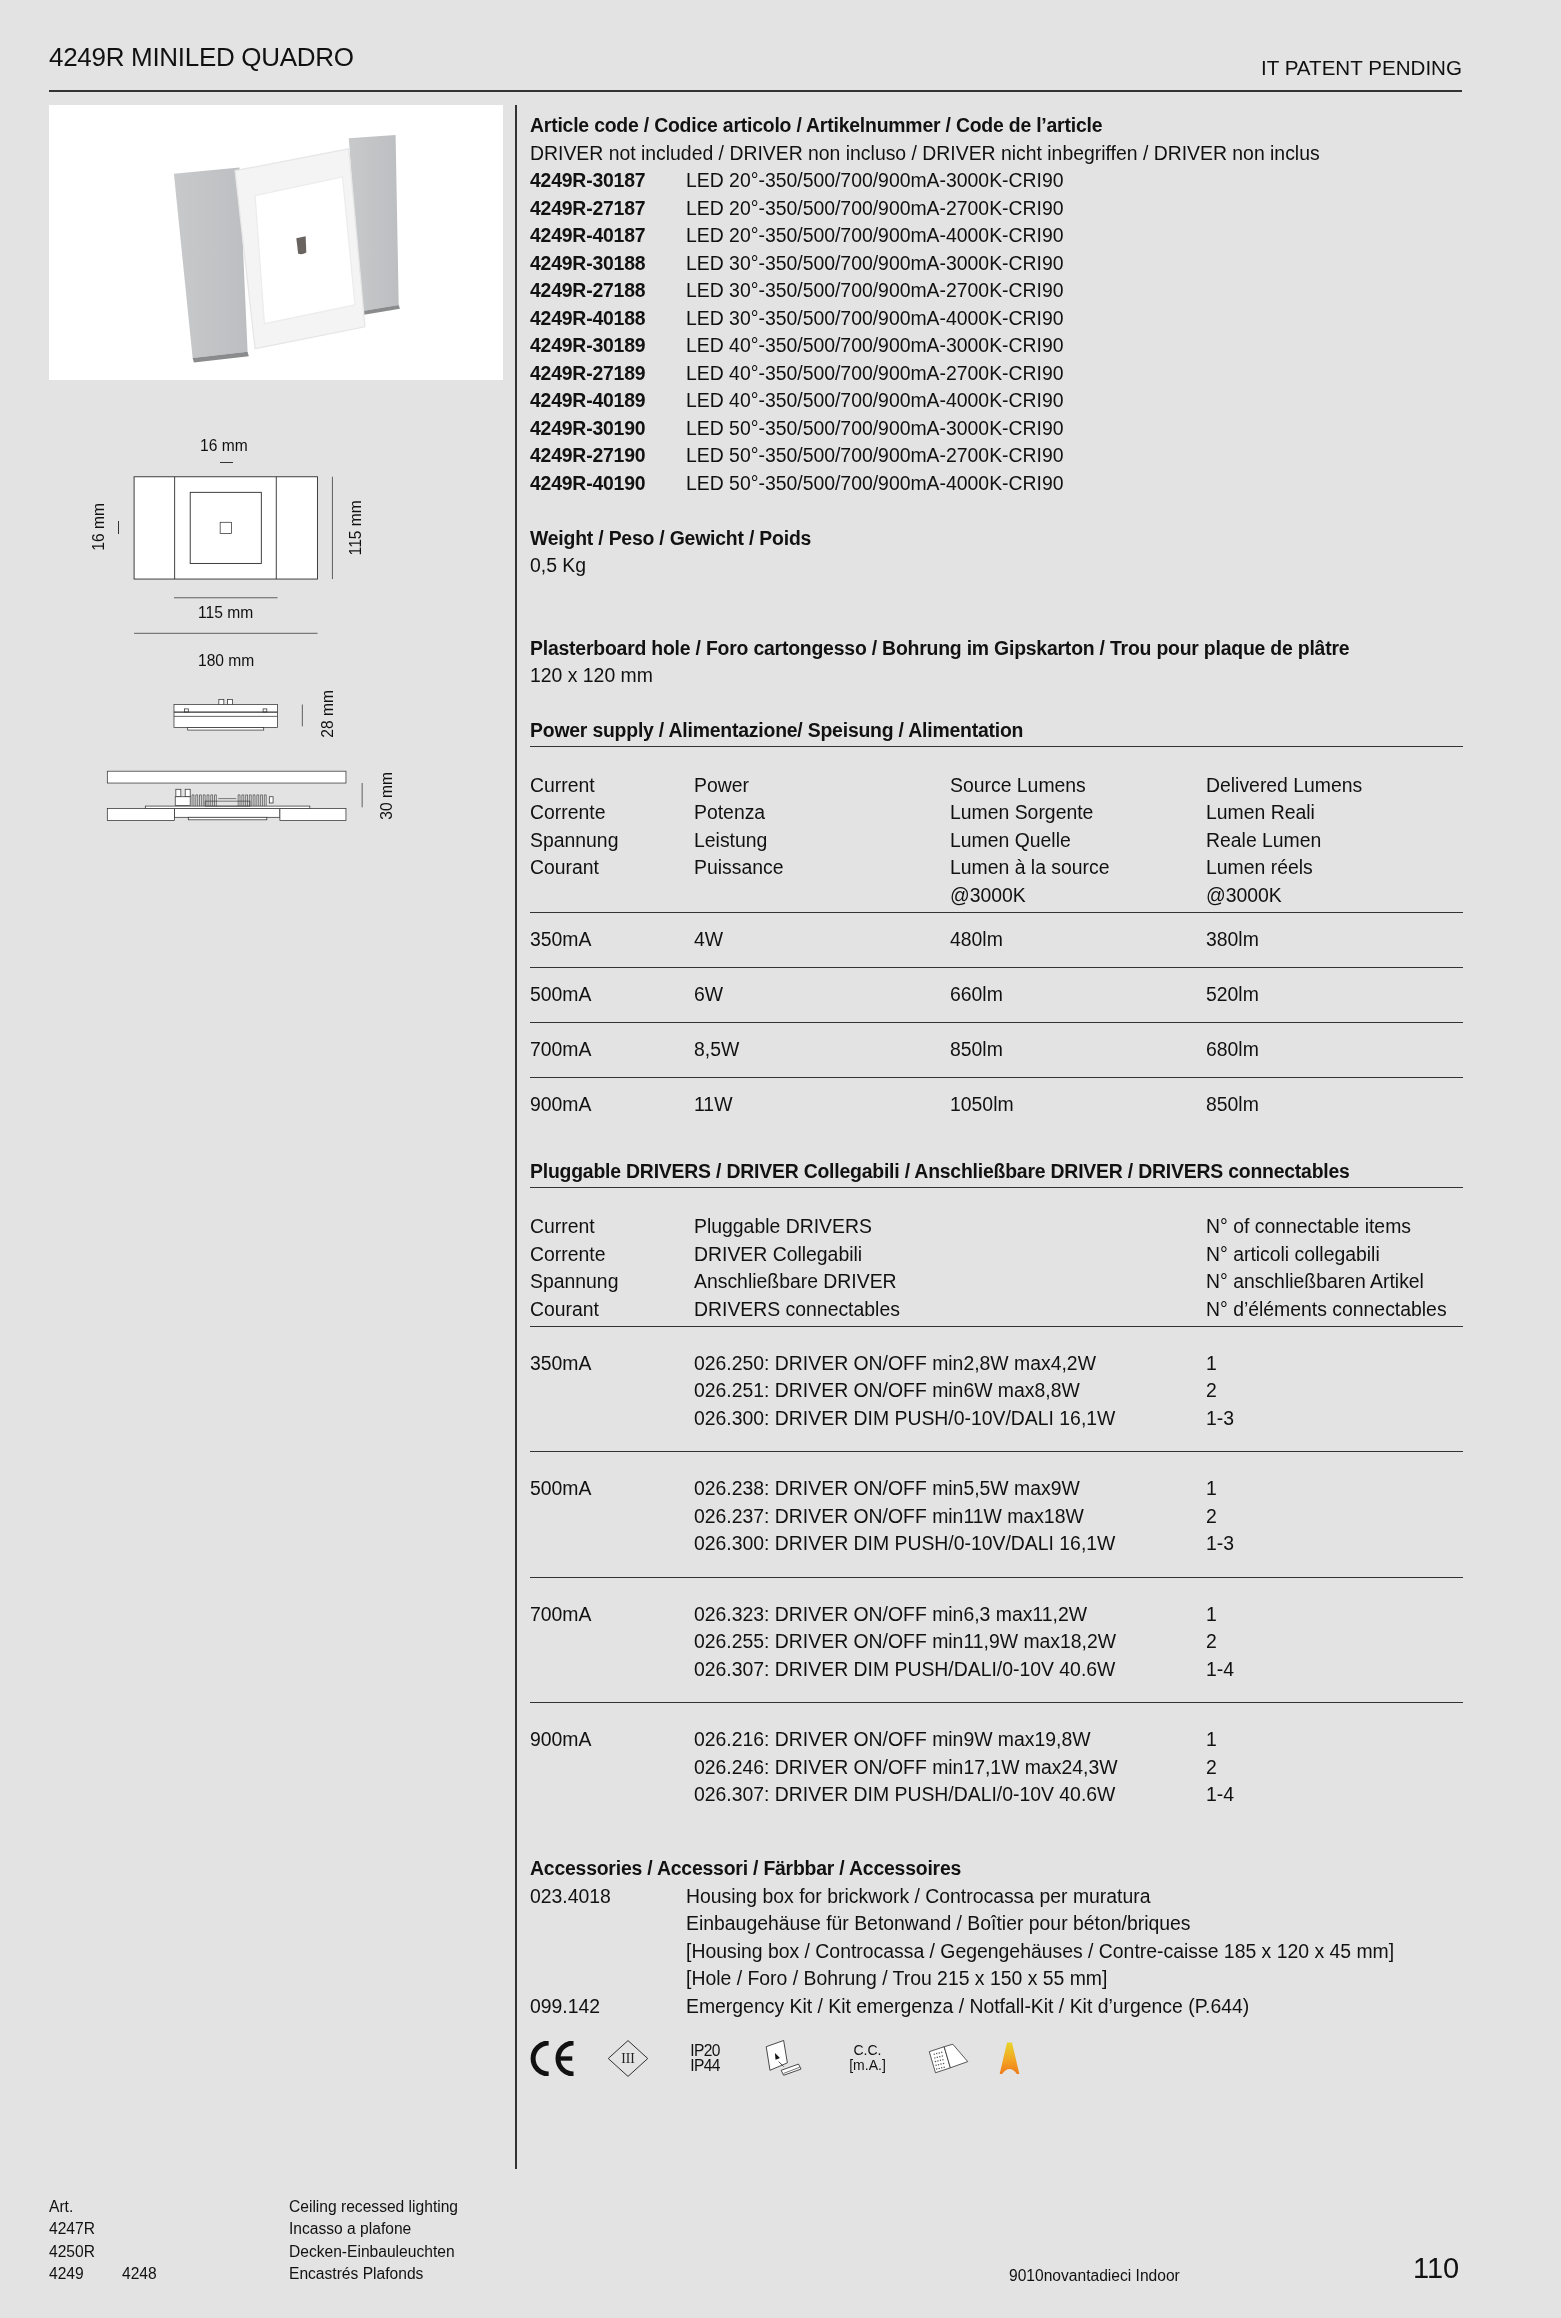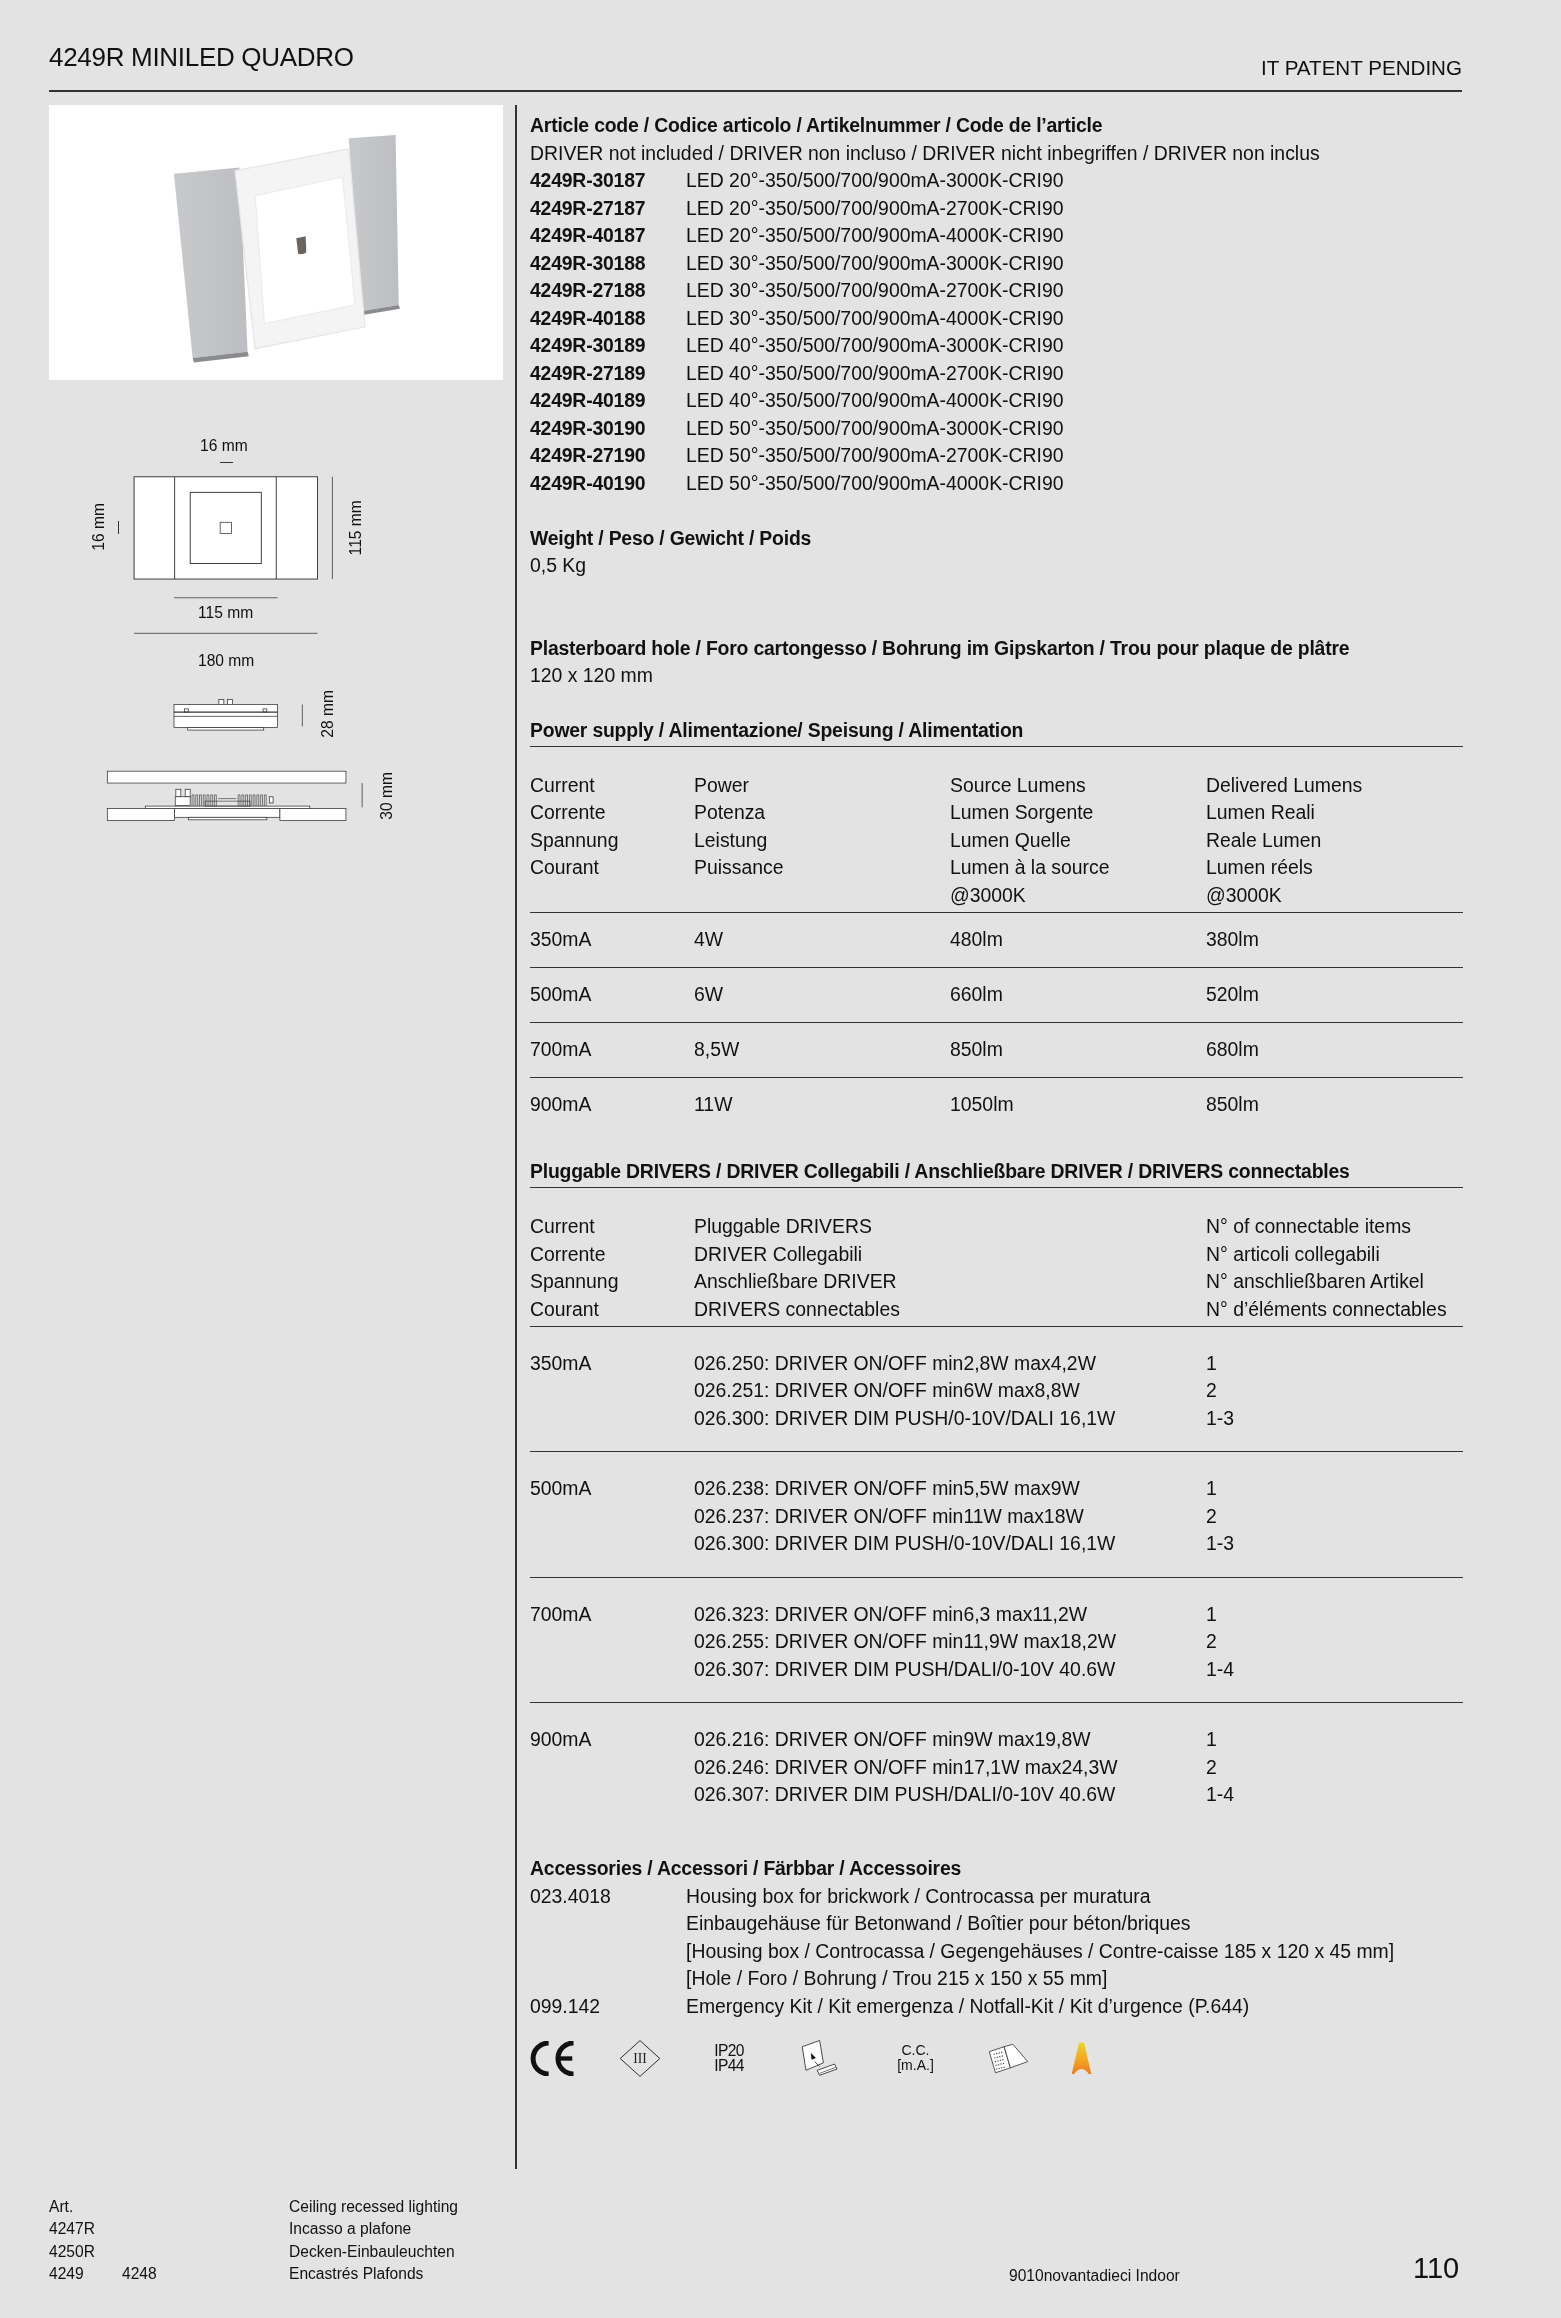--- a/index.html
+++ b/index.html
@@ -23,21 +23,21 @@
   #right { left: 530px; top: 112px; width: 933px; }
   .line { height: 27.5px; font-size: 19.4px; line-height: 27.5px; white-space: nowrap; }
   .b { font-weight: 700; letter-spacing: -0.2px; }
   .sec-gap { height: 27.5px; }
   .code { display: inline-block; width: 156px; }
   .rule { height: 0; border-top: 1.6px solid #333; }
   .grid4 { display: grid; grid-template-columns: 164px 256px 256px 257px; }
   .grid3 { display: grid; grid-template-columns: 164px 512px 257px; }
   .grid2 { display: grid; grid-template-columns: 156px 777px; }
 
-  .certs { display: flex; align-items: center; gap: 16px; height: 56px; margin-top: 10px; }
+  .certs { display: flex; align-items: center; gap: 4px; height: 56px; margin-top: 10px; }
   .cert { display: flex; align-items: center; justify-content: center; height: 50px; }
 
   
   .foot { font-size: 15.6px; line-height: 22.5px; white-space: nowrap; }
   #page-num { font-size: 29px; line-height: 1; }
 </style>
 </head>
 <body>
 
 <div class="abs" id="title">4249R MINILED QUADRO</div>

